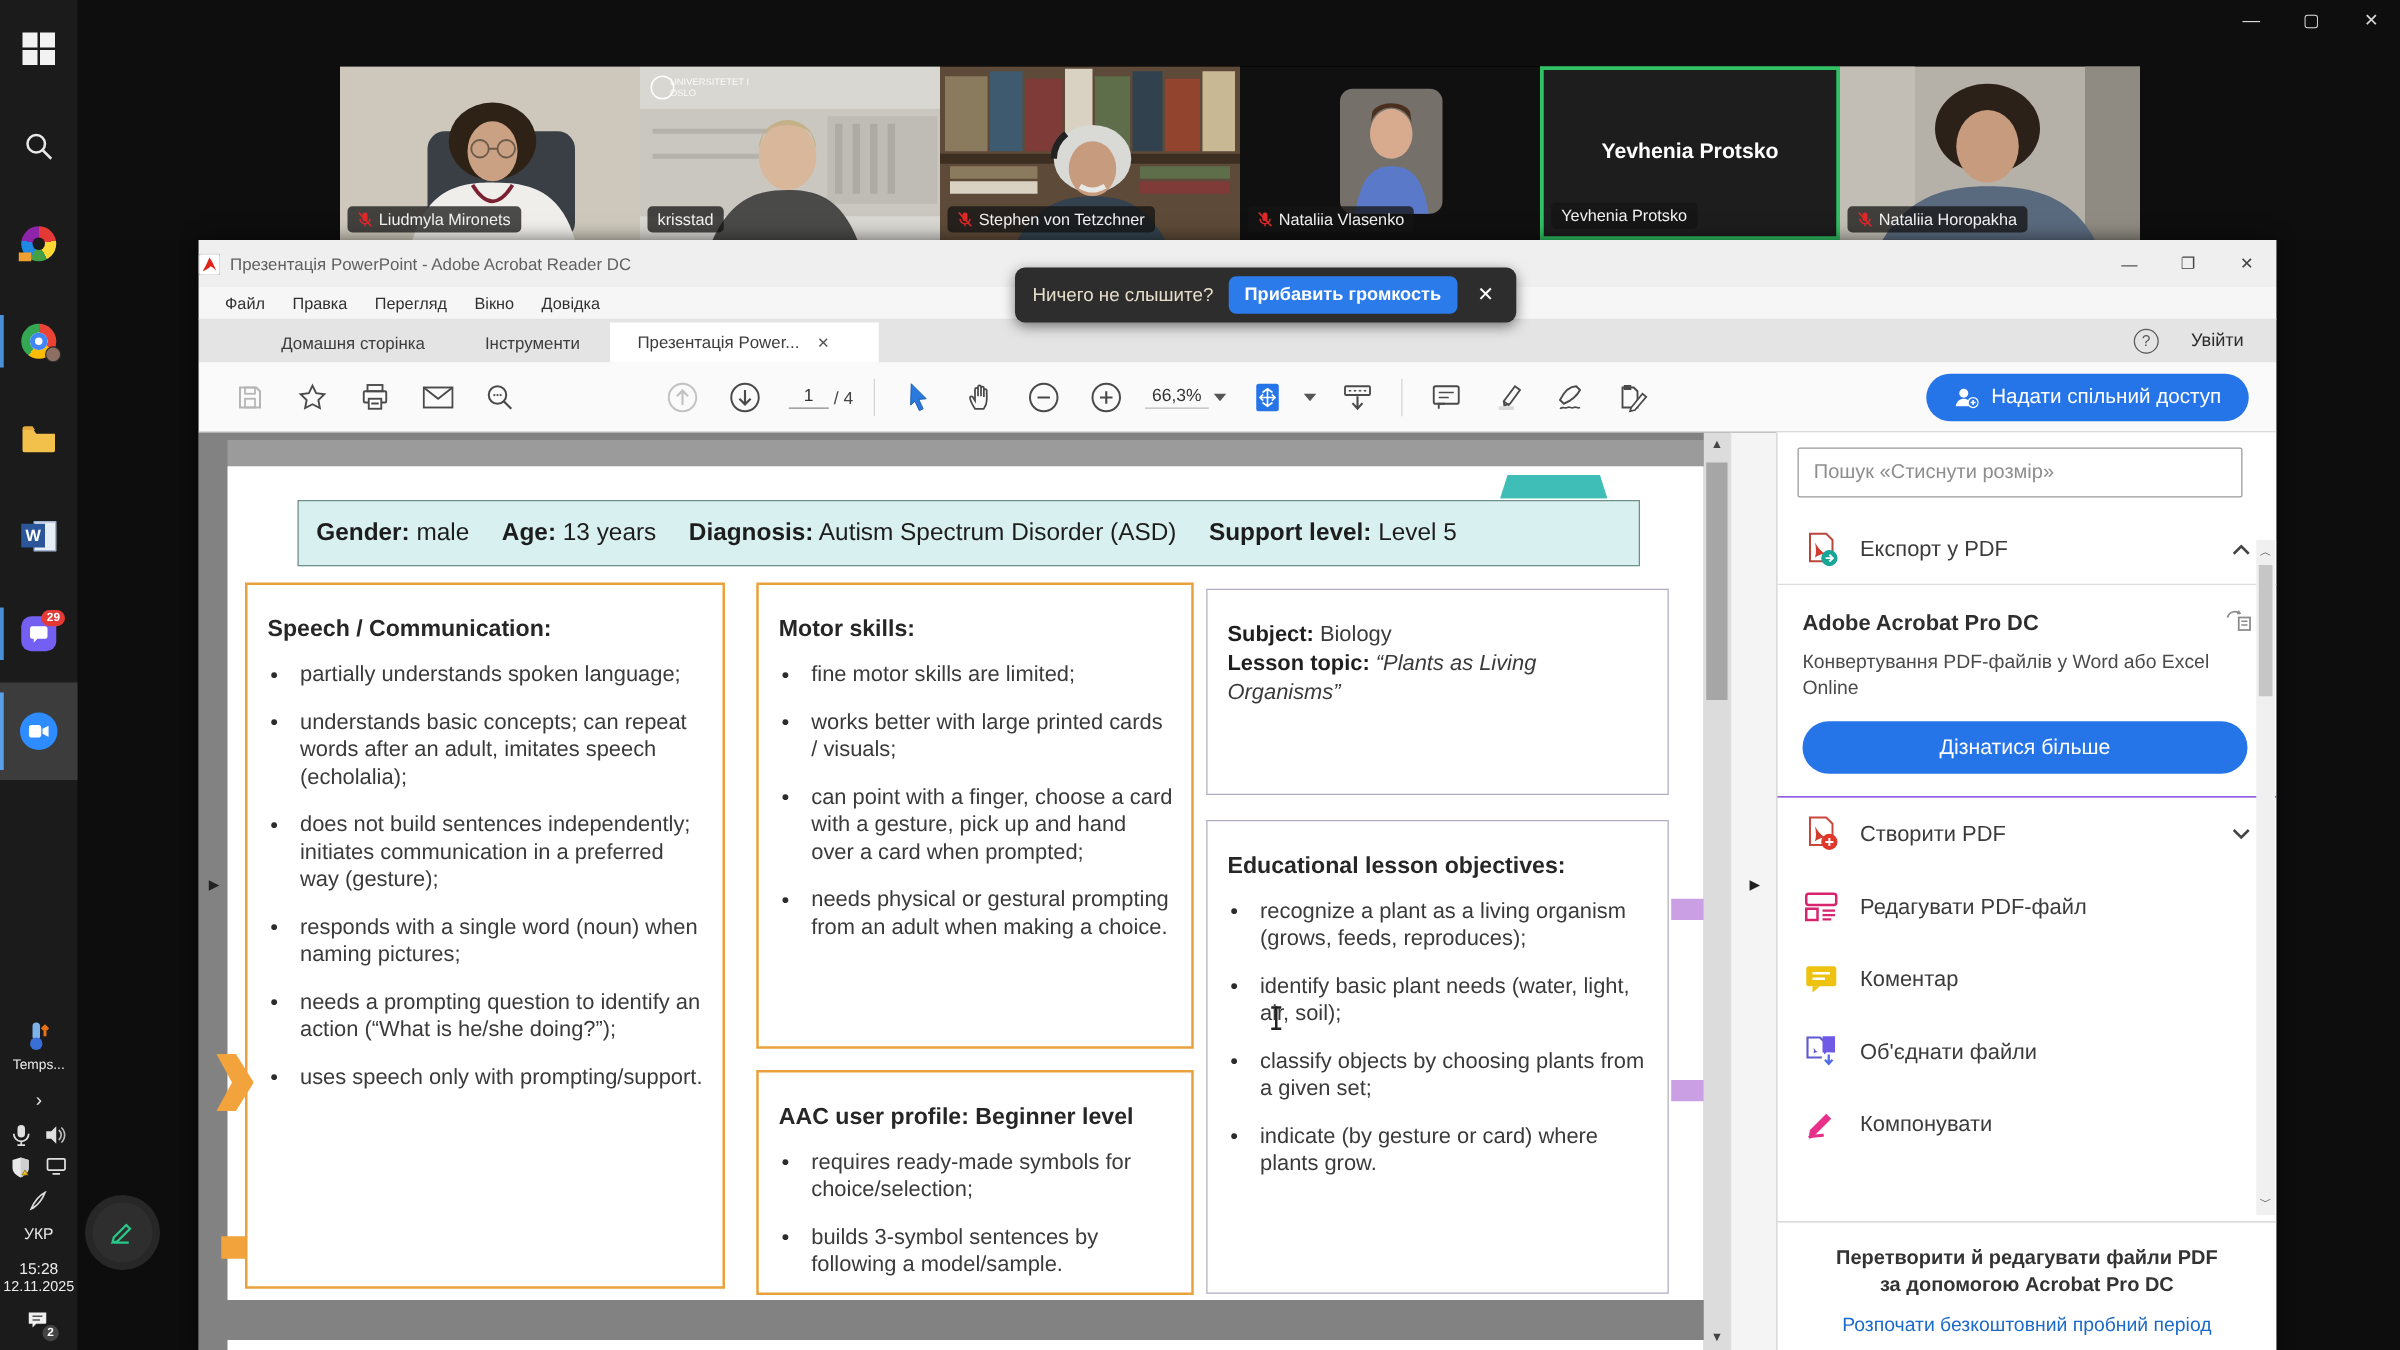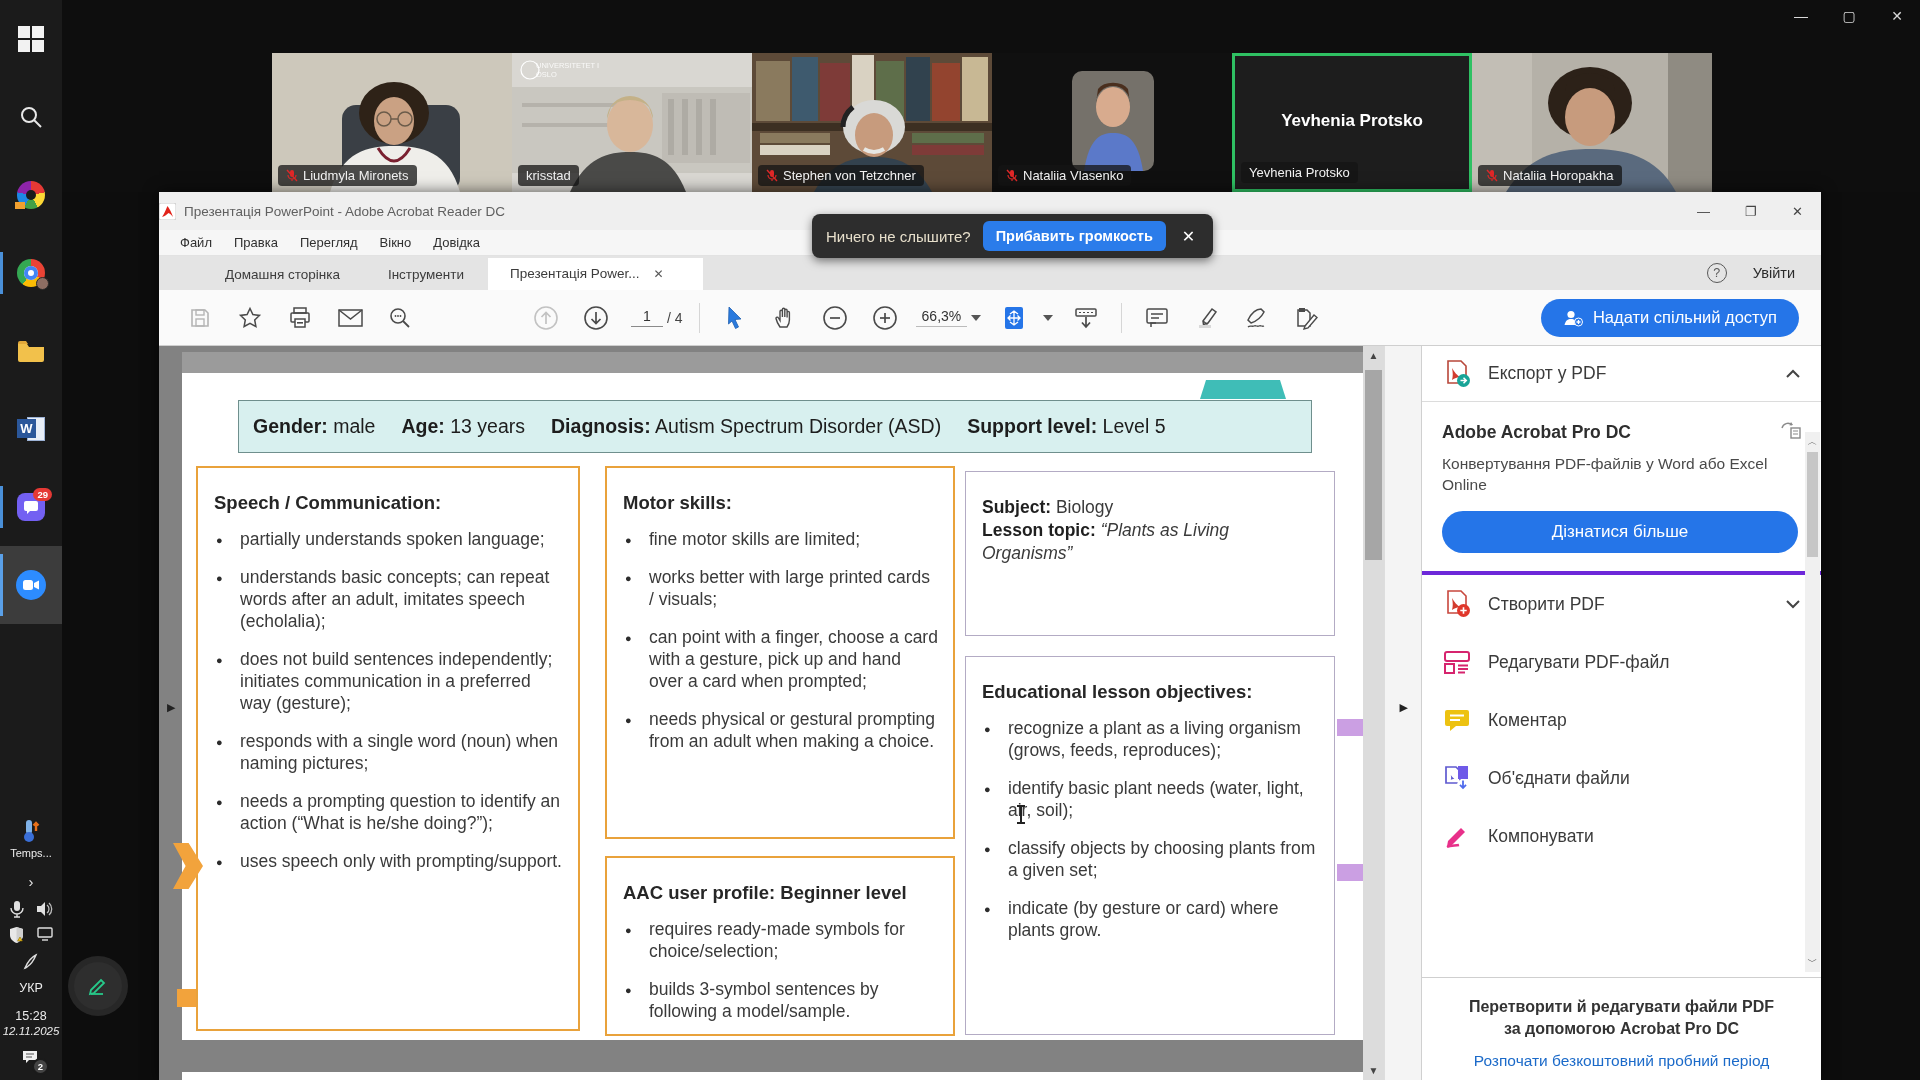--- a/index.html
+++ b/index.html
@@ -126,21 +126,21 @@
 
   
   #sidebar { width:400px; background:#fff; border-left:1px solid #d0d0d0; position:relative; display:flex; flex-direction:column; }
   #sbsearch { margin:12px 16px 14px 16px; height:40px; border:1px solid #999; border-radius:2px;
               font-size:16px; color:#333; padding:0 12px; width:356px; }
   #sbsearch::placeholder { color:#8d8d8d; }
   .sbrow { height:56px; display:flex; align-items:center; gap:16px; padding:0 20px; }
   .sbrow .lbl { font-size:17.5px; color:#3b3b3b; }
   .sbrow .chev { margin-left:auto; }
   #exportrow { border-bottom:1px solid #dcdcdc; }
-  #promo { padding:20px 12px 18px 20px; border-bottom:4px solid #6d28d9; position:relative; }
+  #promo { padding:20px 12px 18px 20px; border-bottom:1px solid #6d28d9; position:relative; }
   #promo .pt { font-size:17.5px; font-weight:bold; color:#2e2e2e; margin-bottom:10px; }
   #promo .pd { font-size:15.5px; color:#4a4a4a; line-height:21px; width:330px; }
   #promo .convicon { position:absolute; right:18px; top:18px; }
   #learnbtn { margin-top:16px; height:42px; border-radius:21px; background:#2575e8; color:#fff;
               font-size:17px; display:flex; align-items:center; justify-content:center; width:356px; }
   .toolrow { height:58px; }
   #sbfoot { margin-top:auto; border-top:1px solid #cfcfcf; text-align:center; padding:18px 30px 10px 30px; }
   #sbfoot .f1 { font-size:16px; font-weight:bold; color:#333; line-height:22px; }
   #sbfoot a { display:inline-block; margin-top:12px; font-size:15.5px; color:#1b6ac9; text-decoration:none; }
   #sbscroll { position:absolute; right:1px; top:86px; height:540px; width:15px; background:#f0f0f0; }
@@ -234,21 +234,21 @@
           <rect x="3" y="2" width="14" height="9" rx="1" fill="none" stroke="#e0e0e0" stroke-width="1.4"></rect>
           <path d="M7 14 h6" stroke="#e0e0e0" stroke-width="1.4"></path>
         </svg>
     </div>
     <svg width="18" height="18" viewBox="0 0 18 18" style="margin-top:9px;">
         <path d="M3 15 C6 8 10 4 14 2 C12 7 8 12 5 14 Z" fill="none" stroke="#dcdcdc" stroke-width="1.4"></path>
         <path d="M3 15 l2 -1" stroke="#dcdcdc" stroke-width="1.4"></path>
       </svg>
     <div class="tb-small" style="margin-top:10px; font-size:12.5px;">УКР</div>
     <div class="tb-small" style="margin-top:14px; font-size:12.5px;">15:28</div>
-    <div class="tb-small" style="margin-top:2px; font-size:11.5px;font-style:italic;">12.11.2025</div>
+    <div class="tb-small" style="margin-top:2px; font-size:11.5px;">12.11.2025</div>
     <div style="position:relative; margin:12px 0 10px 0;">
       <svg width="20" height="17" viewBox="0 0 20 17">
           <path d="M2 2 h14 v9 h-8 l-3 3 v-3 h-3 Z" fill="#efefef"></path>
           <path d="M5 5 h8 M5 8 h6" stroke="#555" stroke-width="1.2"></path>
         </svg>
       <span class="badge" style="right:-8px; bottom:-5px; top:auto; border:2px solid #1b1b1b; background:#444; ">2</span>
     </div>
   </div>
 </div>
 
@@ -637,20 +637,21 @@
         <div class="thumb"></div>
         <div class="arr" style="bottom:4px;">▼</div>
       </div>
       <div id="rightstrip">
         <div class="panetoggle" style="right:13px;">▶</div>
       </div>
       <div class="panetoggle" style="left:8px;">▶</div>
     </div>
 
     <div id="sidebar">
+      <input id="sbsearch" placeholder="Пошук «Стиснути розмір»" style="">
 
       <div class="sbrow" id="exportrow">
         <svg width="30" height="30" viewBox="0 0 30 30">
             <path d="M6 2 h13 l5 5 v17 h-18 Z" fill="none" stroke="#b8473a" stroke-width="1.6"></path>
             <path d="M10 9 c3 5 5 7 8 9 c-4 .5 -6 1.5 -8 3 c1 -3.5 1 -7 0 -12 Z" fill="#d23b2e"></path>
             <circle cx="21.5" cy="21.5" r="6.5" fill="#18a497"></circle>
             <path d="M18.5 21.5 h5 M21.5 18.8 l2.8 2.7 -2.8 2.7" stroke="#fff" stroke-width="1.5" fill="none"></path>
           </svg>
         <span class="lbl">Експорт у PDF</span>
         <svg class="chev" width="16" height="10" viewBox="0 0 16 10">

